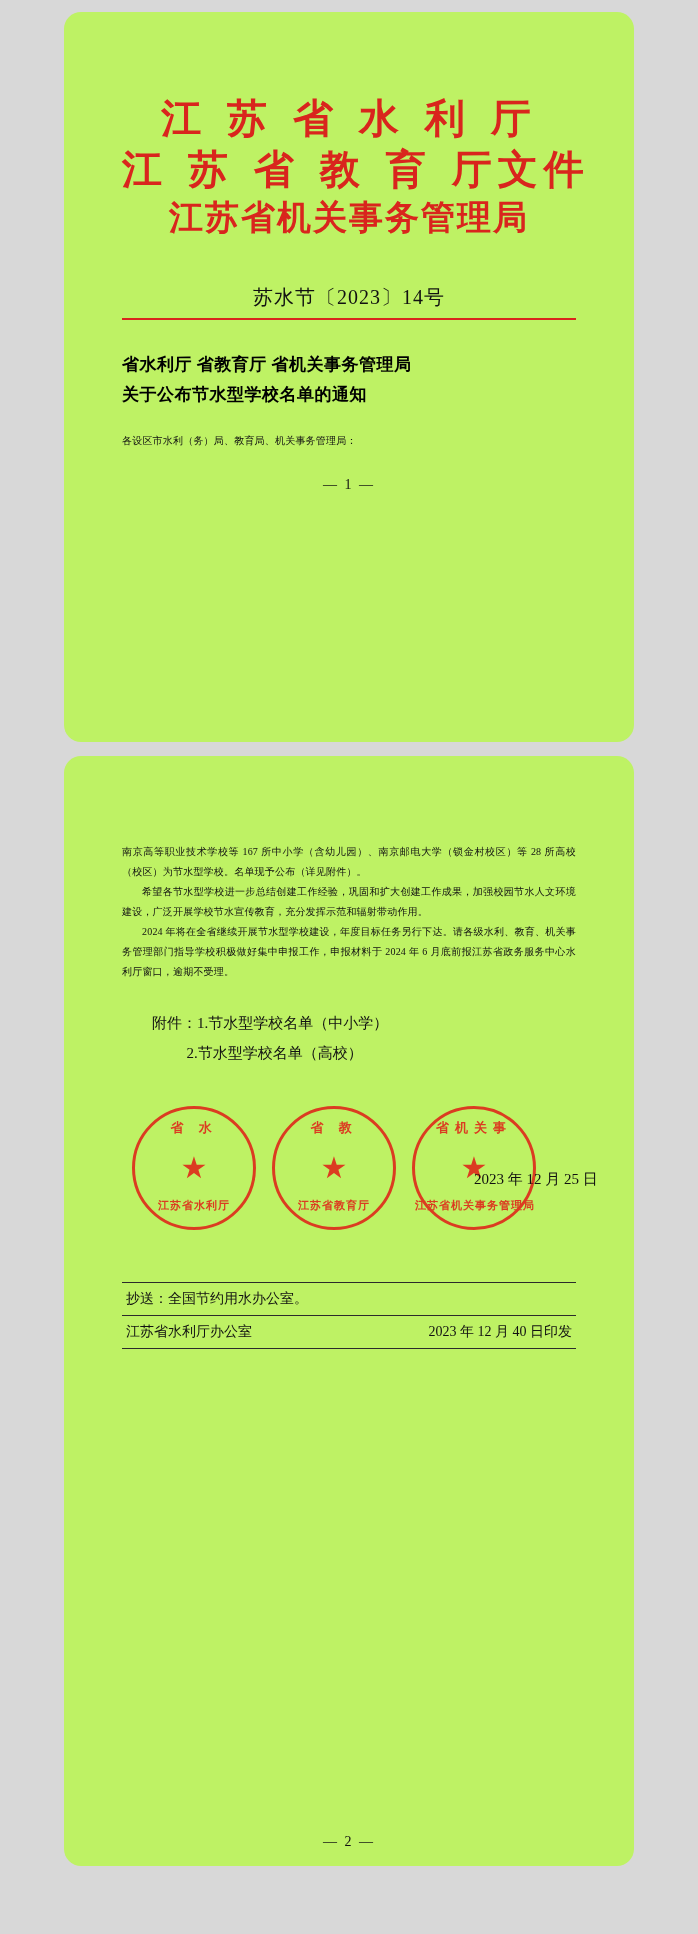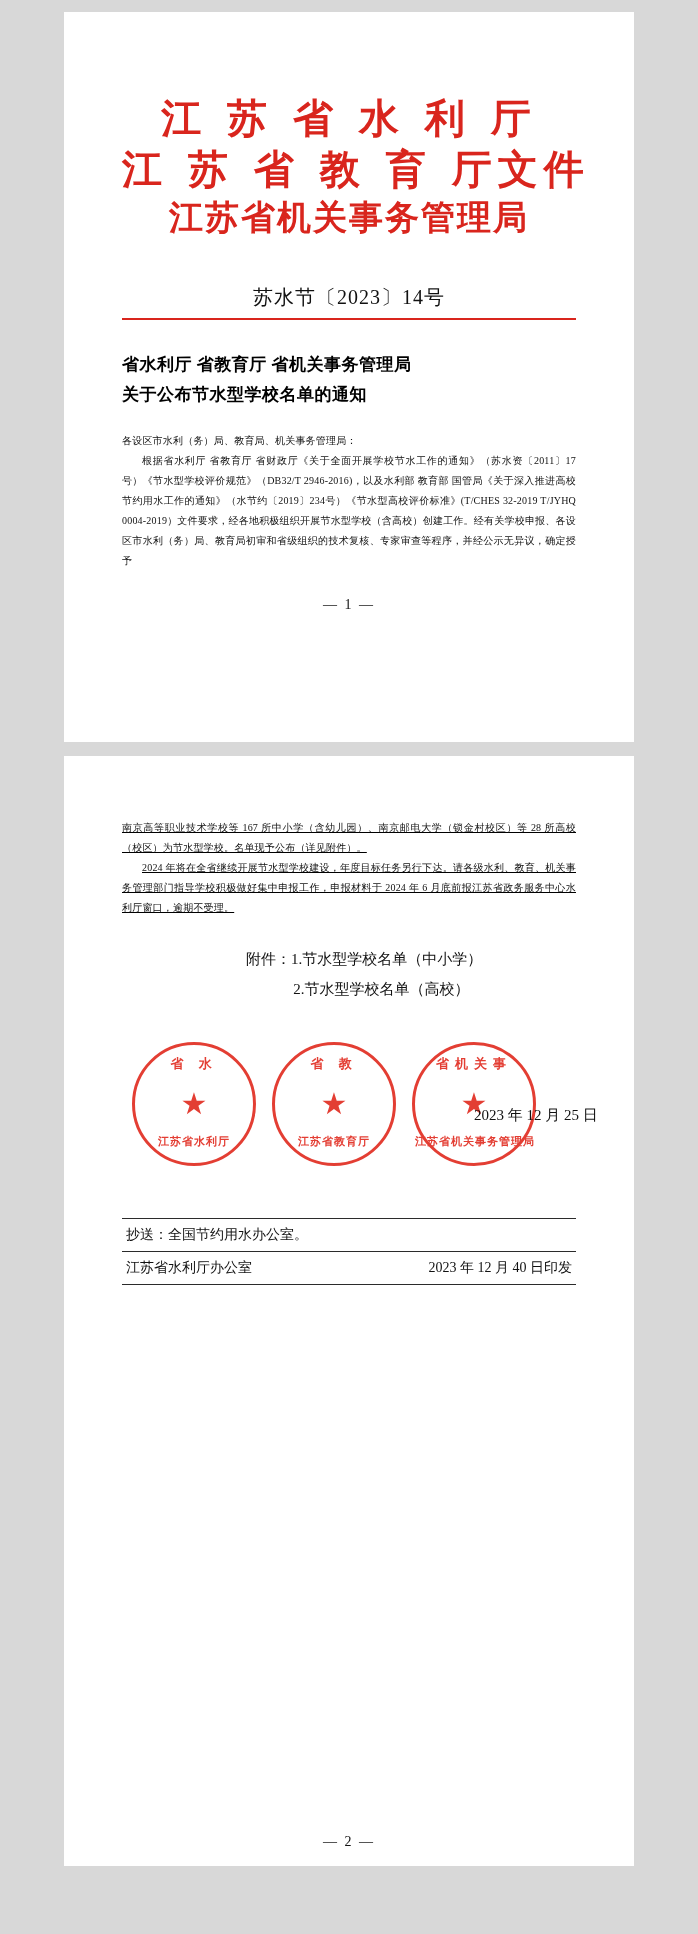--- a/index.html
+++ b/index.html
@@ -13,24 +13,25 @@
   }
   .doc-wrap {
     width: 698px;
     margin: 0 auto;
     padding: 12px 0 16px 0;
     box-sizing: border-box;
   }
   .page {
     width: 570px;
     margin: 0 auto 14px auto;
-    background: #ffffff;
+    background: #bef264;
     box-sizing: border-box;
     padding: 34px 58px 26px 58px;
     position: relative;
+    border-radius: 17px;
   }
   .page-1 { min-height: 730px; }
   .page-2 { min-height: 1110px; }
 
   
   .letterhead {
     text-align: center;
     margin-top: 46px;
     margin-bottom: 28px;
   }
@@ -108,21 +109,20 @@
     color: #111;
     letter-spacing: 2px;
   }
 
   
   .attachments {
     margin-top: 26px;
     font-size: 15px;
     line-height: 2.0;
     color: #111;
-    text-align: center;
   }
   .attachments .att-1 { text-indent: 2em; }
   .attachments .att-2 { text-indent: 4.3em; }
 
   
   .seal-area {
     position: relative;
     height: 140px;
     margin-top: 30px;
   }
@@ -211,30 +211,30 @@
     <div class="docnum">苏水节〔2023〕14号</div>
     <div class="red-rule"></div>
 
     <div class="doc-title">
       <span class="t-line">省水利厅 省教育厅 省机关事务管理局</span>
       <span class="t-line">关于公布节水型学校名单的通知</span>
     </div>
 
     <div class="body-text">
       <p>各设区市水利（务）局、教育局、机关事务管理局：</p>
-      <p class="indent">根据省水利厅 省教育厅 省财政厅《关于全面开展学校节水工作的通知》（苏水资〔2011〕17号）《节水型学校评价规范》（DB32/T 2946-2016)，以及水利部 教育部 国管局《关于深入推进高校节约用水工作的通知》（水节约〔2019〕234号）《节水型高校评价标准》(T/CHES 32-2019 T/JYHQ 0004-2019）文件要求，经各地积极组织开展节水型学校（含高校）创建工作。经有关学校申报、各设区市水利（务）局、教育局初审和省级组织的技术复核、专家审查等程序，并经公示无异议，确定授予</p>
     </div>
 
     <div class="page-num">— 1 —</div>
   </div>
 
   <div class="page page-2">
 
-    <div class="body-text" style="margin-top:28px;text-decoration:underline;">
+    <div class="body-text" style="margin-top:52px;">
       <p>南京高等职业技术学校等 167 所中小学（含幼儿园）、南京邮电大学（锁金村校区）等 28 所高校（校区）为节水型学校。名单现予公布（详见附件）。</p>
+      <p class="indent">希望各节水型学校进一步总结创建工作经验，巩固和扩大创建工作成果，加强校园节水人文环境建设，广泛开展学校节水宣传教育，充分发挥示范和辐射带动作用。</p>
       <p class="indent">2024 年将在全省继续开展节水型学校建设，年度目标任务另行下达。请各级水利、教育、机关事务管理部门指导学校积极做好集中申报工作，申报材料于 2024 年 6 月底前报江苏省政务服务中心水利厅窗口，逾期不受理。</p>
     </div>
 
     <div class="attachments">
       <div class="att-1">附件：1.节水型学校名单（中小学）</div>
       <div class="att-2">2.节水型学校名单（高校）</div>
     </div>
 
     <div class="seal-area">
       <div class="seal seal-1">

